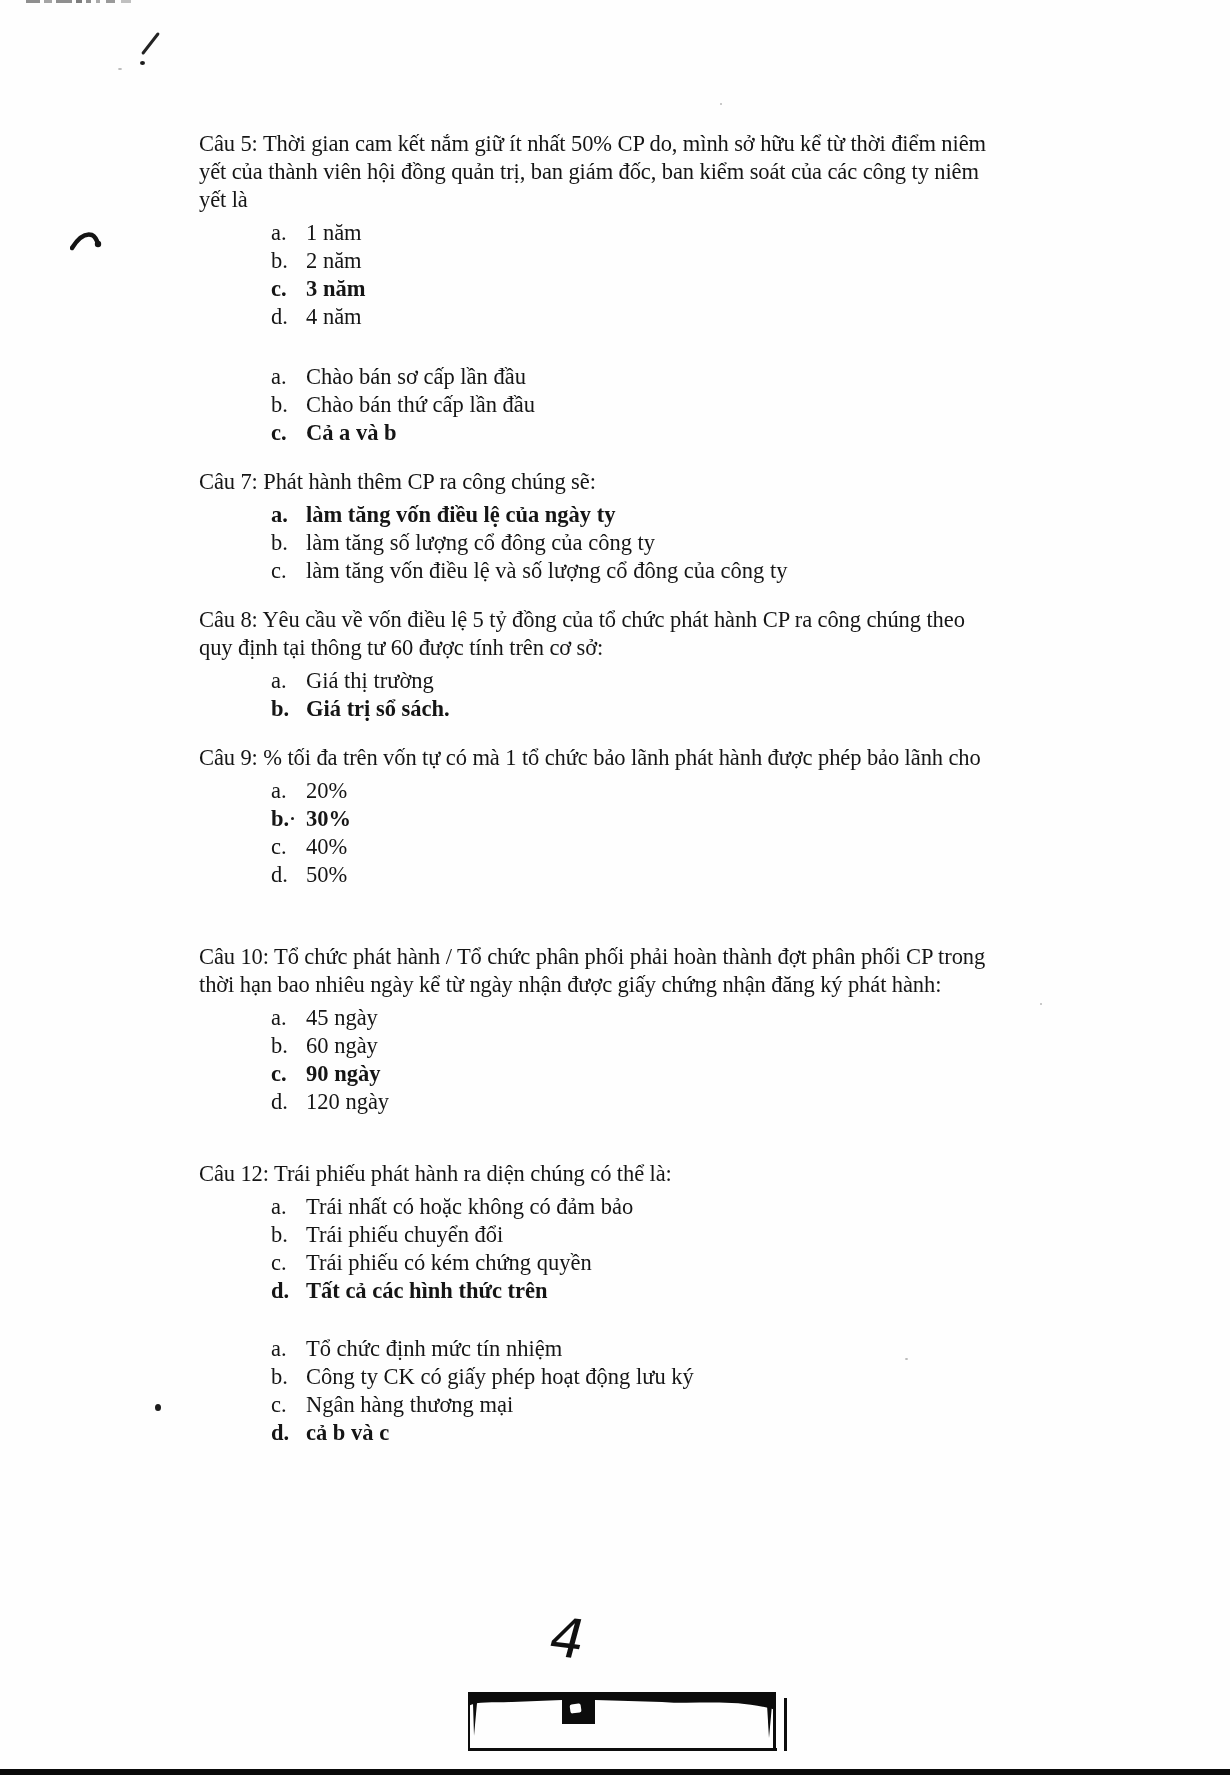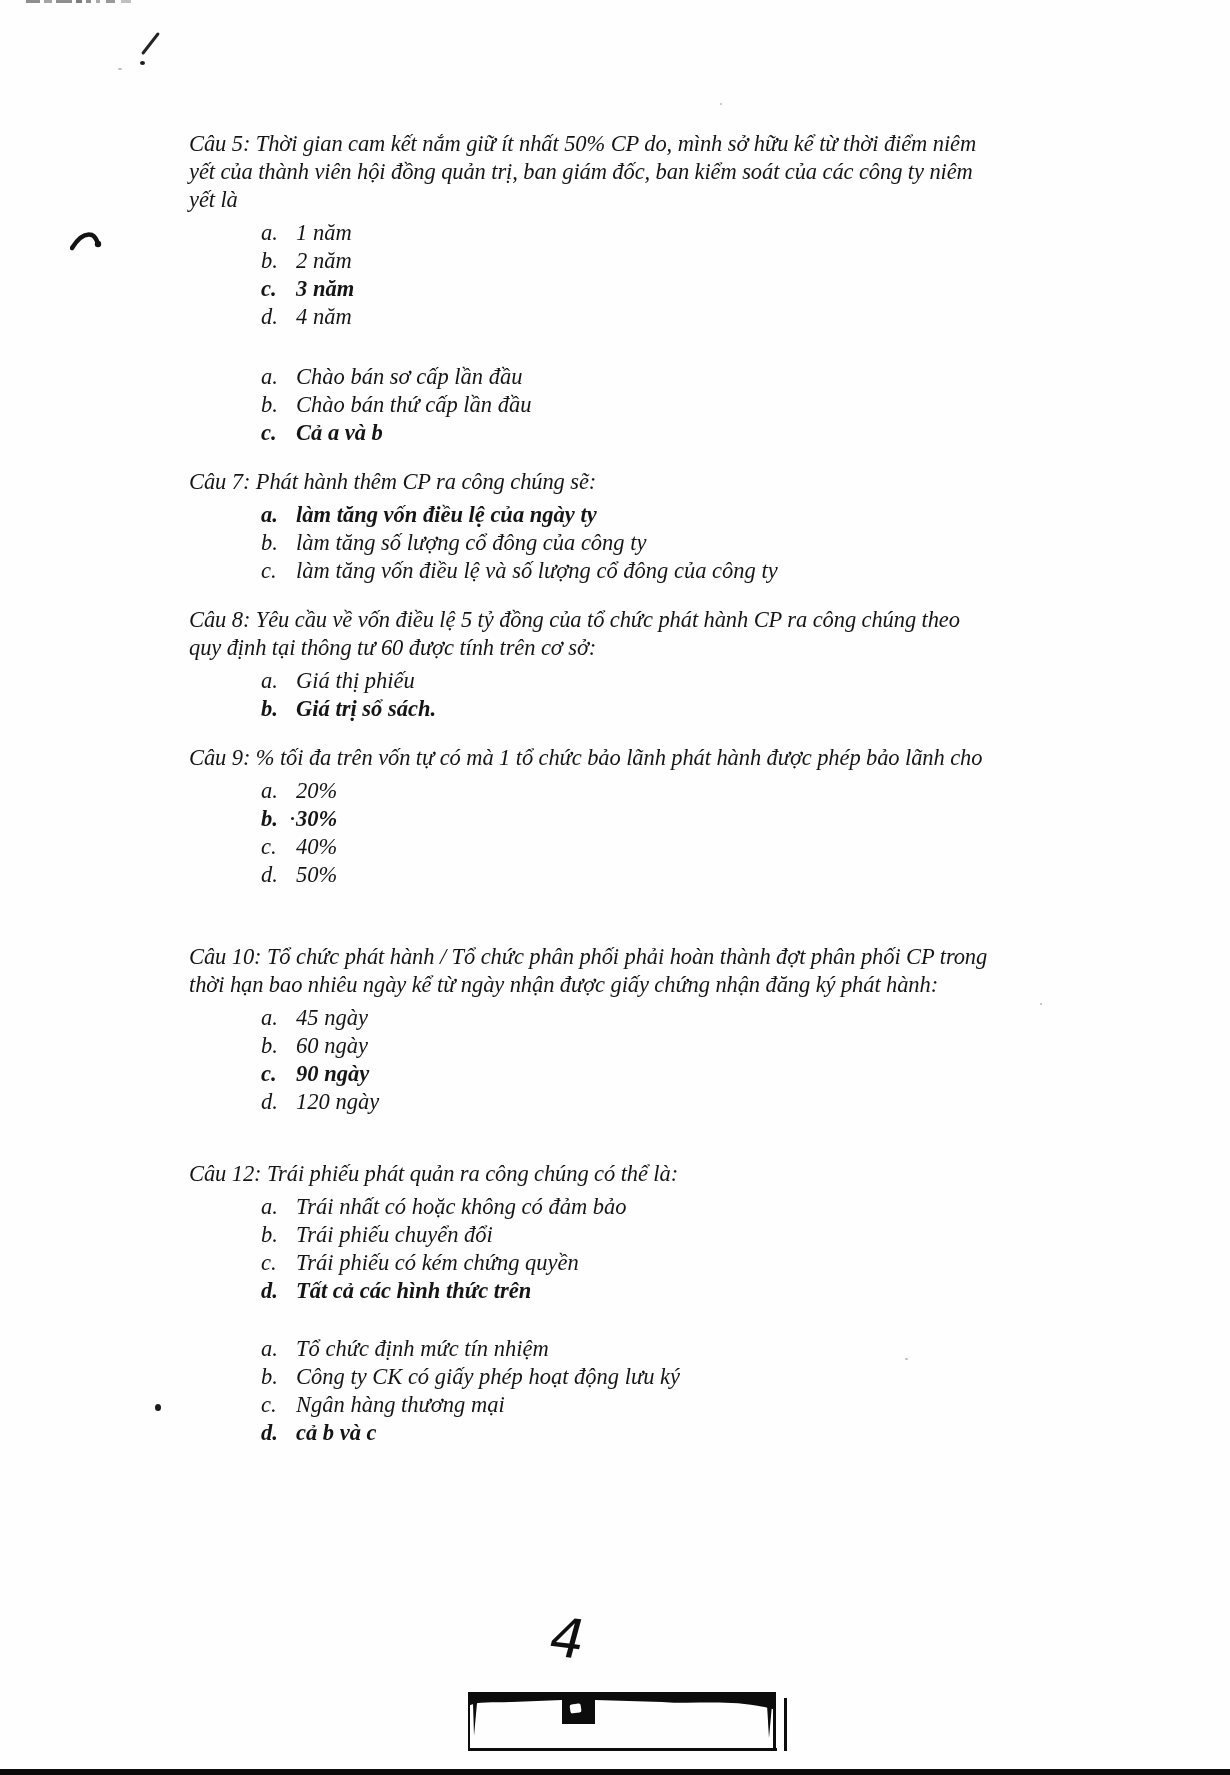--- a/index.html
+++ b/index.html
@@ -5,21 +5,21 @@
   html,body{margin:0;padding:0;background:#e8e8e8;}
   .page{
     position:relative;
     width:1230px;height:1775px;
     margin:0 auto;
     background:#fefefe;
     font-family:"Liberation Serif", serif;
     color:#151515;
     overflow:hidden;
   }
-  .q{position:absolute;left:189px;width:790px;font-style:italic;}
+  .q{position:absolute;left:199px;width:790px;}
   .qline{font-size:22.5px;line-height:28px;white-space:nowrap;letter-spacing:-0.1px;}
   .opts{margin-top:5px;}
   .opt{display:flex;font-size:22.5px;line-height:28px;white-space:nowrap;}
   .opt .letter{display:inline-block;width:35px;margin-left:72px;flex:0 0 auto;}
   .opt.bold .letter,.opt.bold .otext{font-weight:bold;}
   
   .speck{position:absolute;background:#1c1c1c;border-radius:50%;}
   .faint{background:#b9b9b9;}
   .smudge-top{position:absolute;top:0;left:26px;height:6px;width:110px;}
   .smudge-top i{position:absolute;top:0;height:3px;background:#8f8f8f;display:block;}
@@ -121,21 +121,21 @@
         </div>
     </div>
   </div>
 
   <div class="q" style="top:606px">
     <div class="qline">Câu 8: Yêu cầu về vốn điều lệ 5 tỷ đồng của tổ chức phát hành CP ra công chúng theo</div>
     <div class="qline">quy định tại thông tư 60 được tính trên cơ sở:</div>
     <div class="opts">
       <div class="opt">
           <span class="letter">a.</span>
-          <span class="otext">Giá thị phiếu</span>
+          <span class="otext">Giá thị trường</span>
         </div>
       <div class="opt bold">
           <span class="letter">b.</span>
           <span class="otext">Giá trị sổ sách.</span>
         </div>
     </div>
   </div>
 
   <div class="q" style="top:744px">
     <div class="qline">Câu 9: % tối đa trên vốn tự có mà 1 tổ chức bảo lãnh phát hành được phép bảo lãnh cho</div>
@@ -176,21 +176,21 @@
           <span class="otext">90 ngày</span>
         </div>
       <div class="opt">
           <span class="letter">d.</span>
           <span class="otext">120 ngày</span>
         </div>
     </div>
   </div>
 
   <div class="q" style="top:1160px">
-    <div class="qline">Câu 12: Trái phiếu phát quản ra công chúng có thể là:</div>
+    <div class="qline">Câu 12: Trái phiếu phát hành ra diện chúng có thể là:</div>
     <div class="opts">
       <div class="opt">
           <span class="letter">a.</span>
           <span class="otext">Trái nhất có hoặc không có đảm bảo</span>
         </div>
       <div class="opt">
           <span class="letter">b.</span>
           <span class="otext">Trái phiếu chuyển đổi</span>
         </div>
       <div class="opt">

